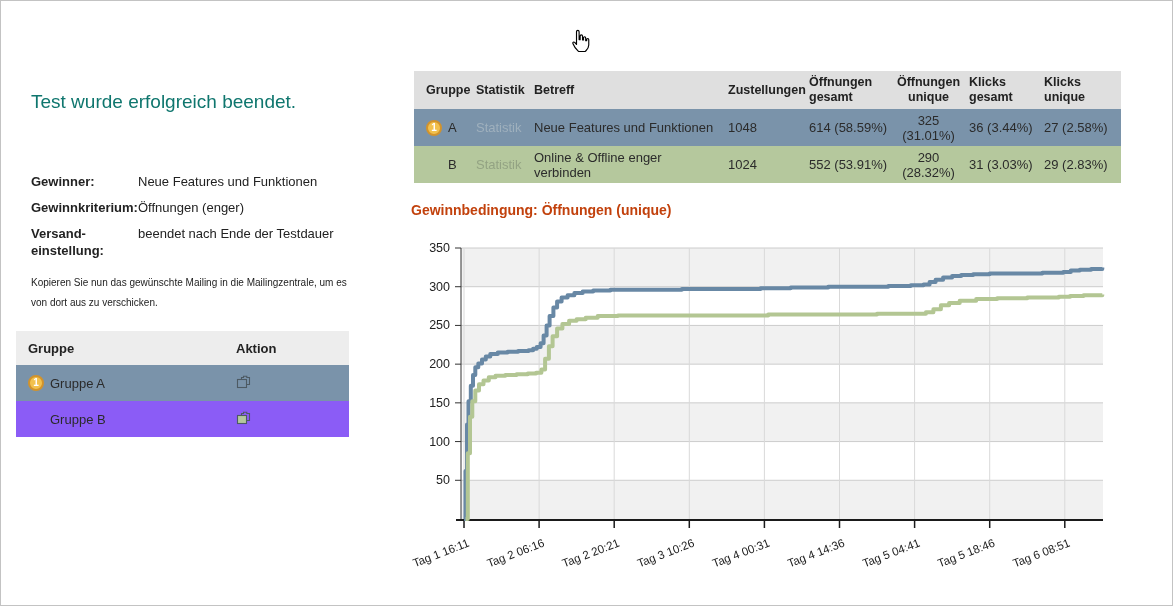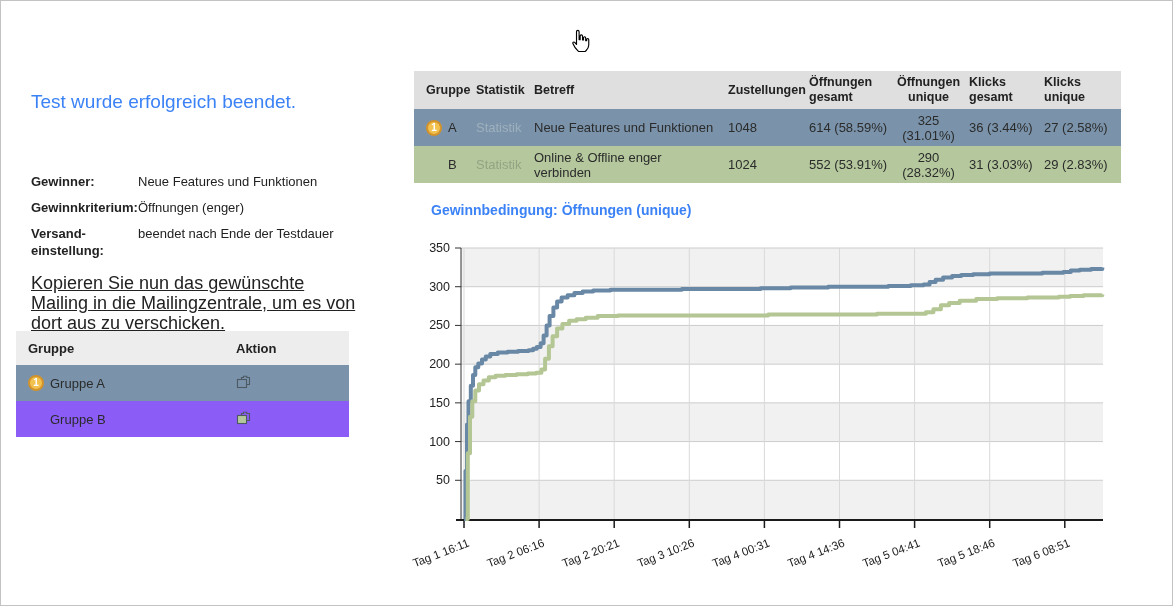--- a/index.html
+++ b/index.html
@@ -14,26 +14,26 @@
   .tab {
     height:37px; display:flex; align-items:center; justify-content:center;
     background:#e4e4e4; border-right:1px solid #c9c9c9; border-bottom:1px solid #c9c9c9;
     color:#555; font-size:13px; cursor:pointer; padding:0 10px;
   }
   .tab.active { background:#fff; color:#777; border-bottom:1px solid transparent; }
   .cursor-svg { position:absolute; left:566px; top:28px; width:24px; height:27px; z-index:20; }
 
   
   .left-panel { position:absolute; left:30px; top:90px; width:330px; }
-  .success-heading { color:#3b82f6; font-size:19px; font-weight:400; }
+  .success-heading { color:#0f766e; font-size:19px; font-weight:400; }
   .info-grid { margin-top:60px; }
   .info-row { display:flex; margin-bottom:9px; line-height:17px; }
   .info-label { width:107px; min-width:107px; font-weight:bold; font-size:13px; color:#222; }
   .info-value { font-size:13px; color:#222; }
-  .note { margin-top:14px; font-size:18px; line-height:20px; color:#222; width:330px;text-decoration:underline; }
+  .note { margin-top:14px; font-size:10px; line-height:20px; color:#222; width:330px; }
   .groups-wrap { position:absolute; left:15px; top:330px; width:333px; }
   .g-header { display:flex; background:#ededed; height:34px; align-items:center; }
   .g-header .gh { font-weight:bold; font-size:13px; color:#222; }
   .gh.c1 { width:220px; padding-left:12px; }
   .gh.c2 { width:113px; }
   .g-row { display:flex; height:36px; align-items:center; }
   .g-row .gc1 { width:220px; padding-left:12px; display:flex; align-items:center; font-size:13px; color:#2b2b2b; }
   .g-row .gc2 { width:113px; }
   .g-name-indent { margin-left:22px; }
 
@@ -62,21 +62,21 @@
   .stats-table .col-kg      { width:75px; }
   .stats-table .col-ku      { width:77px; }
   tr.row-a td { background:#7a93aa; }
   tr.row-b td { background:#b5c89d; }
   tr.row-a .stat-link { color:#9fb0bd; cursor:pointer; }
   tr.row-b .stat-link { color:#93a383; cursor:pointer; }
   .gruppe-cell { display:flex; align-items:center; }
   .letter-indent { margin-left:22px; }
 
   
-  .chart-title { position:absolute; left:430px; top:201px; font-size:14px; font-weight:bold; color:#3b82f6; }
+  .chart-title { position:absolute; left:410px; top:201px; font-size:14px; font-weight:bold; color:#c2410c; }
   .chart-box { position:absolute; left:405px; top:235px; width:715px; height:345px; }
 </style>
 </head>
 <body>
 
 <div class="page">
 
 
   <svg class="cursor-svg" viewBox="0 0 22 26">
     <path d="M8.6 2.6c0-1.7 2.5-1.7 2.5 0v7.6l1 .12V6.9c0-1.6 2.3-1.6 2.3 0v3.6l.95.14V8.6c0-1.5 2.1-1.5 2.1 0v2.6l.95.14v-1.1c0-1.4 2-1.4 2 0v5.1c0 2.7-1.3 4.1-2.7 5.6l-.65.7H10.6l-.6-.62c-1.8-1.8-4-4.8-4.9-7.1-.4-1 .85-1.95 1.75-1l1.75 2z" fill="#fff" stroke="#000" stroke-width="1.1" stroke-linejoin="round"></path>

